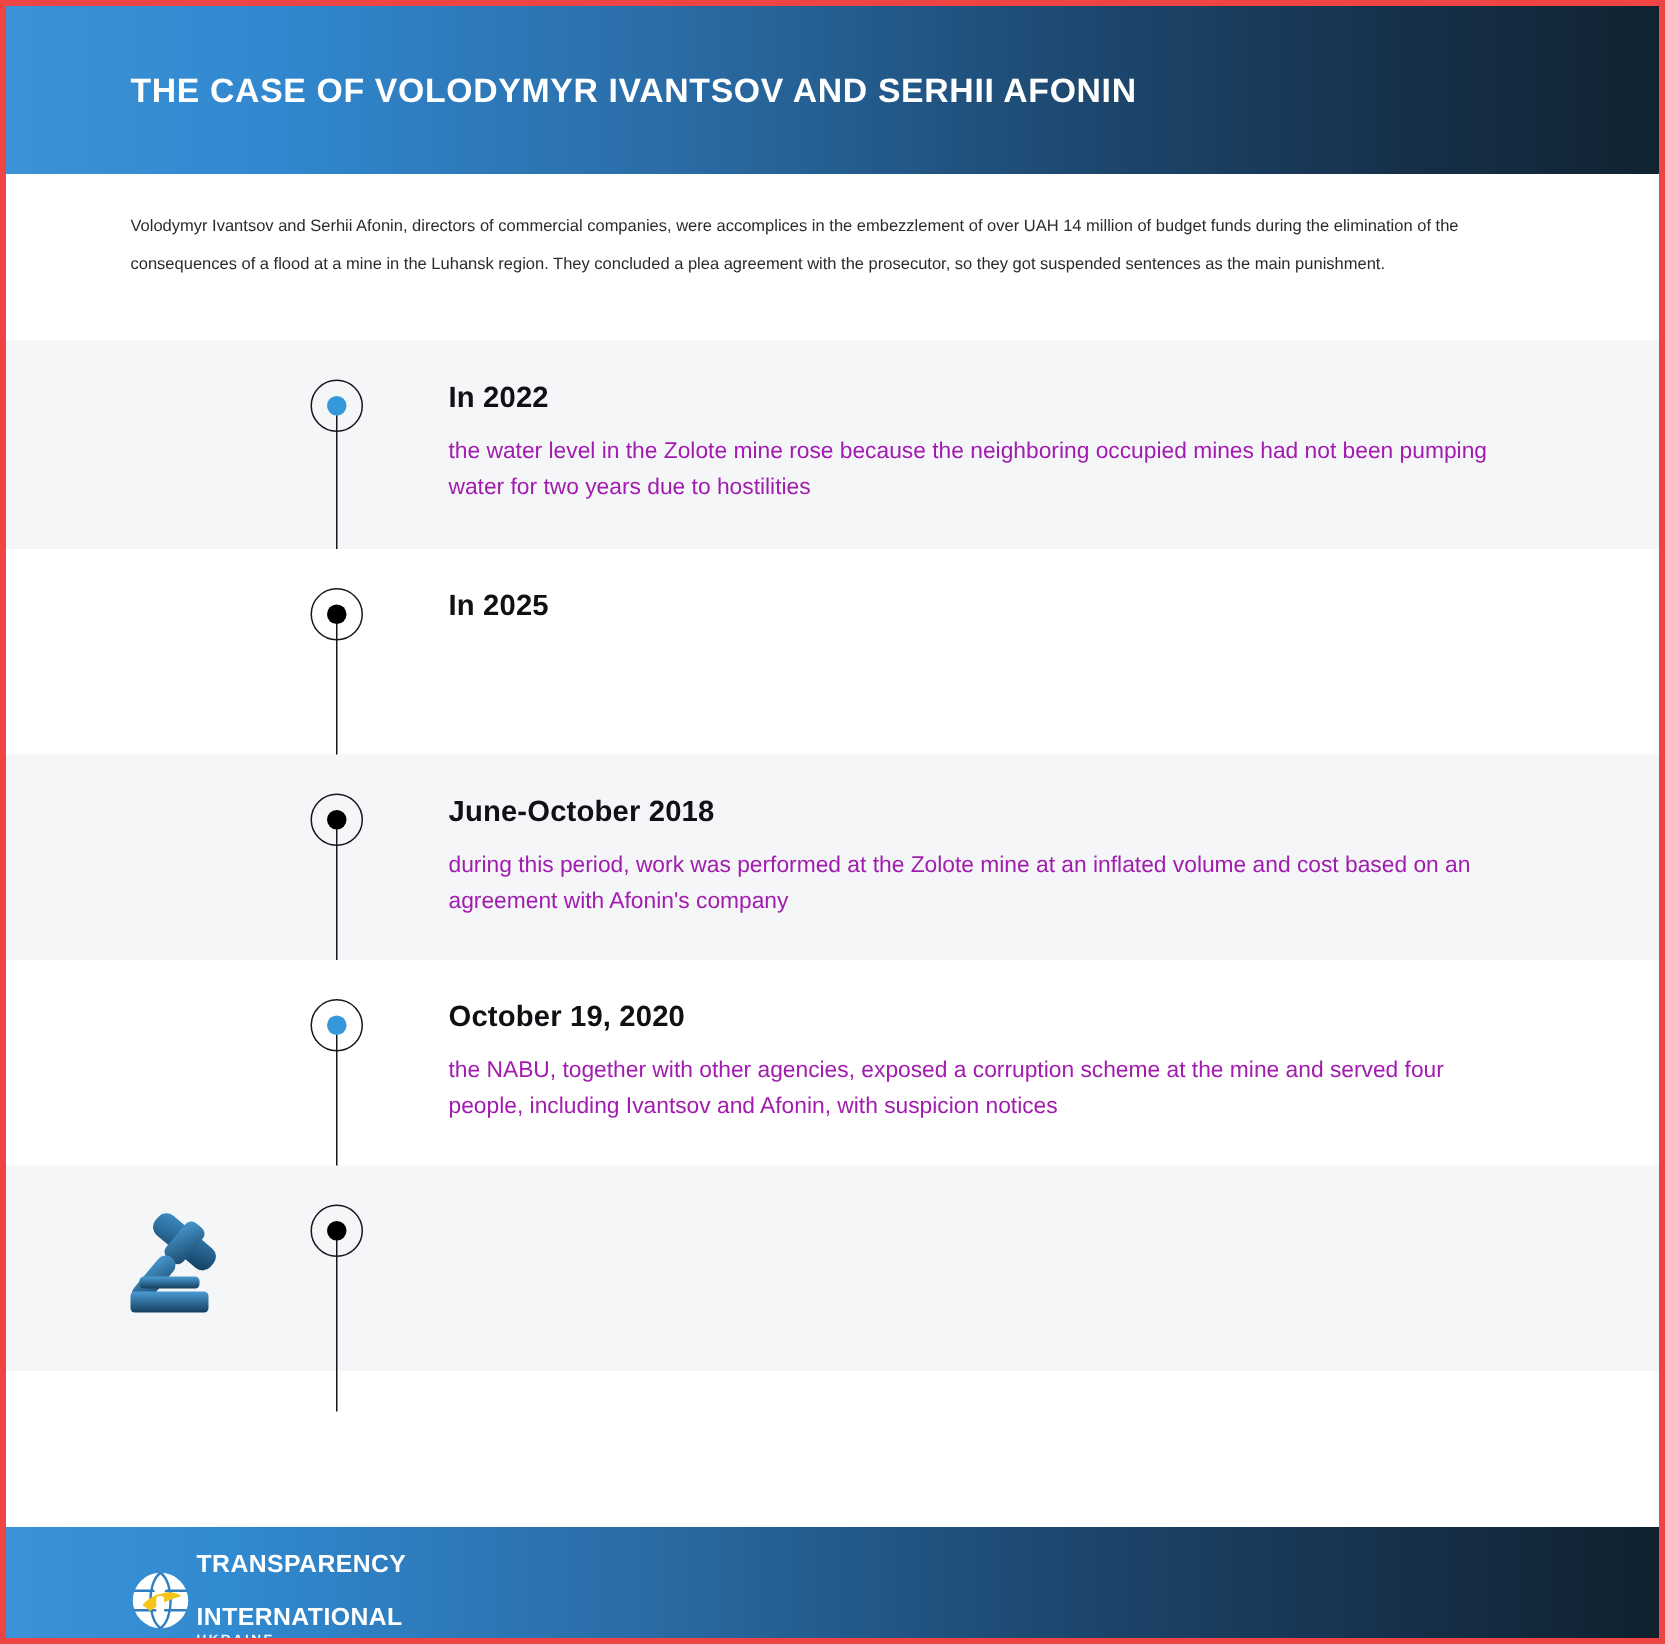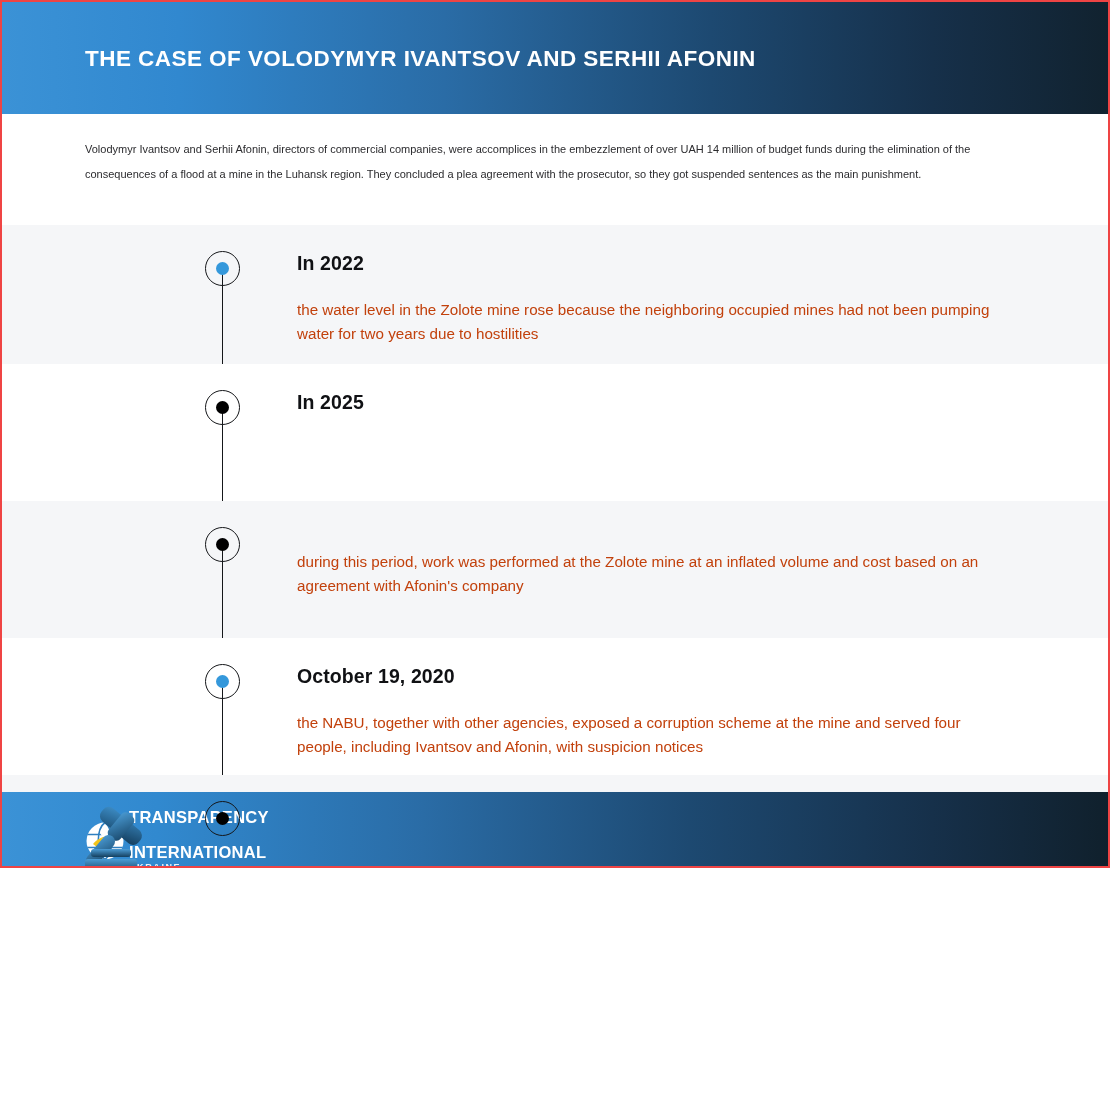--- a/index.html
+++ b/index.html
@@ -7,23 +7,23 @@
   html, body {
     width: 1110px;
     height: 1096px;
     background: #ffffff;
     font-family: "Liberation Sans", sans-serif;
   }
 
   #page {
     position: relative;
     width: 1110px;
-    height: 868px;
+    height: 1096px;
     background: #ffffff;
-    border: 2px solid #ef4444;
+    border: 4px solid #ef4444;
     overflow: hidden;
     padding-left: 31px;
   }
 
   
   .header {
     position: absolute;
     left: 0;
     top: 0;
     width: 1108px;
@@ -106,24 +106,24 @@
     width: 705px;
   }
   .entry-date {
     font-size: 19.5px;
     font-weight: bold;
     color: #101114;
     letter-spacing: 0.1px;
     line-height: 24px;
   }
   .entry-desc {
-    margin-top: 23px;
+    margin-top: 12px;
     font-size: 15.2px;
     line-height: 24px;
-    color: #c2410c;
+    color: #a21caf;
   }
 
   
   .gavel {
     position: absolute;
     left: 80px;
     top: 795px;
     width: 76px;
     height: 78px;
     z-index: 2;
@@ -197,20 +197,21 @@
         <div class="entry-text" style="top: 26px;">
           <div class="entry-date">In 2025</div>
         </div>
       </div>
       <div class="row shaded" style="height: 137px;">
         <div class="connector" style="top: 44px; height: 120px;"></div>
         <div class="marker" style="top: 26px;">
           <div class="dot black" style="background: rgb(0, 0, 0);"></div>
         </div>
         <div class="entry-text" style="top: 26px;">
+          <div class="entry-date">June-October 2018</div>
           <div class="entry-desc">during this period, work was performed at the Zolote mine at an inflated volume and cost based on an agreement with Afonin's company</div>
         </div>
       </div>
       <div class="row plain" style="height: 137px;">
         <div class="connector" style="top: 44px; height: 120px;"></div>
         <div class="marker" style="top: 26px;">
           <div class="dot blue" style="background: rgb(52, 152, 219);"></div>
         </div>
         <div class="entry-text" style="top: 26px;">
           <div class="entry-date">October 19, 2020</div>

